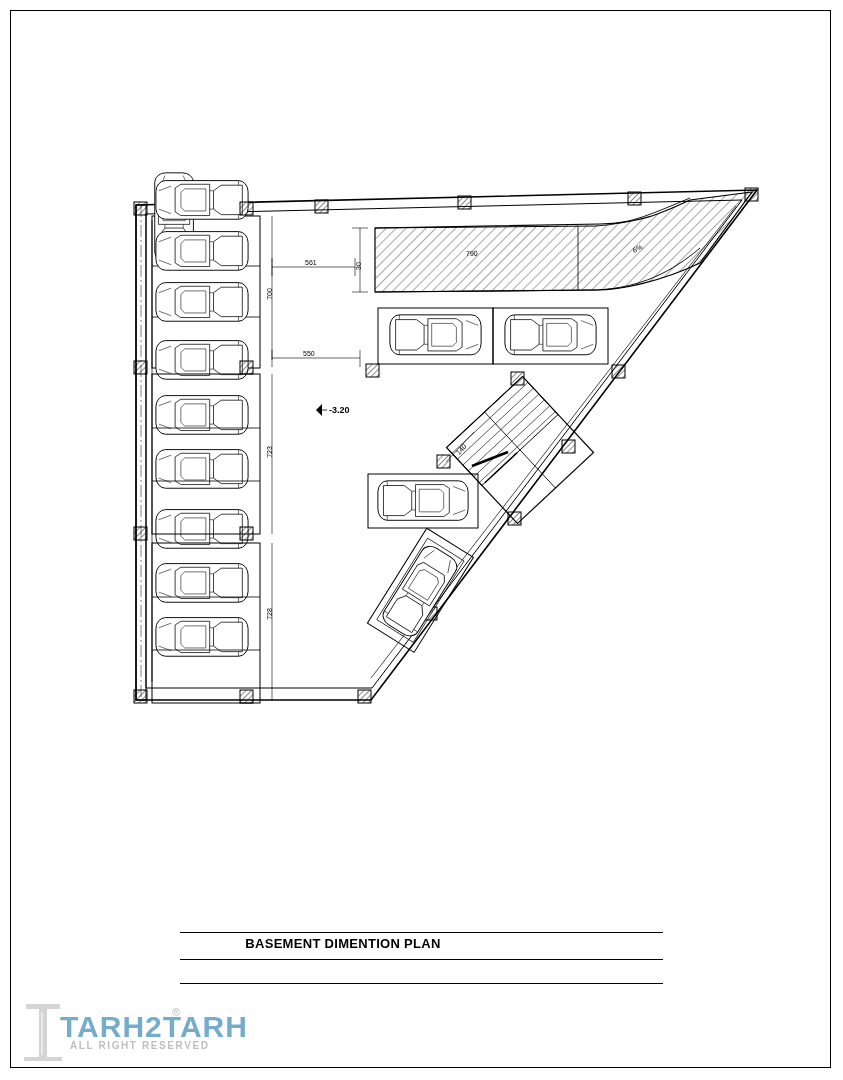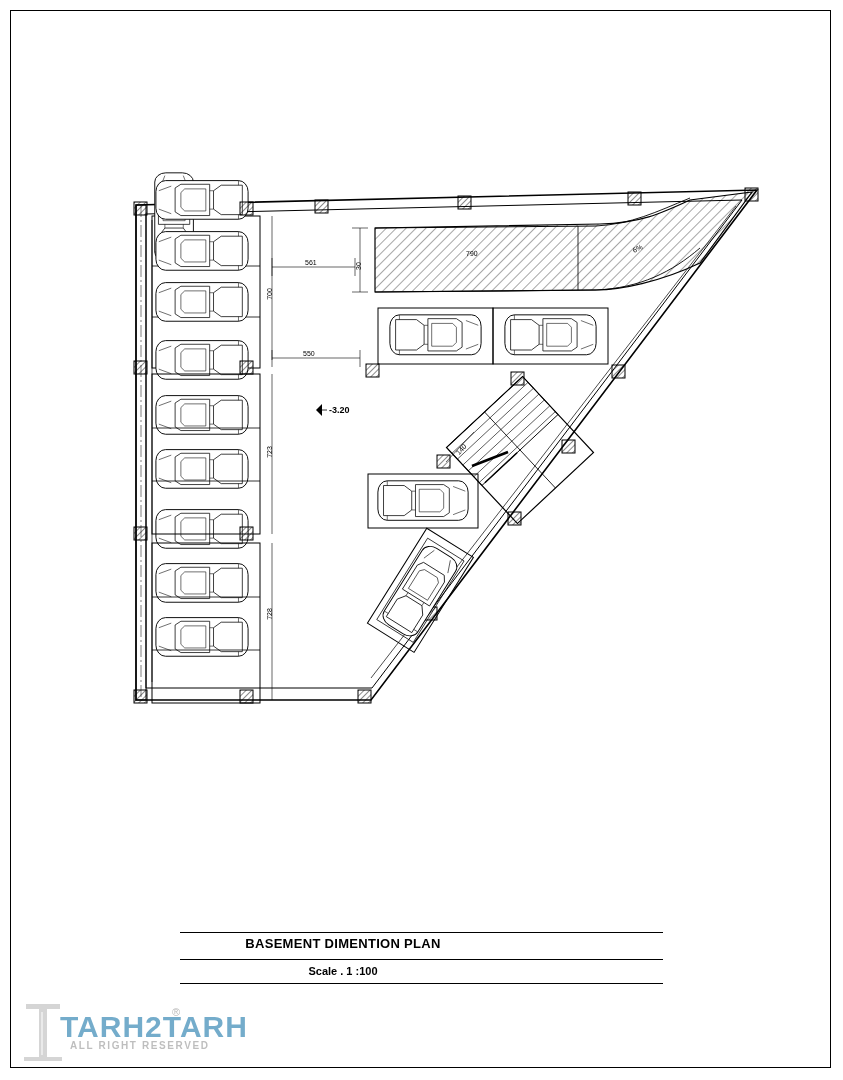--- a/index.html
+++ b/index.html
@@ -383,20 +383,19 @@
       <rect x="26" y="1004" width="34" height="5" fill="#8a8a8a"></rect>
       <rect x="39" y="1009" width="8" height="48" fill="#8a8a8a"></rect>
       <rect x="24" y="1057" width="38" height="4" fill="#8a8a8a"></rect>
       <line x1="42" y1="1012" x2="42" y2="1055" stroke="#ffffff" stroke-width="1"></line>
     </g>
   </svg>
 
   <div class="title-rule" id="title-rule-top"></div>
   <div class="title-block" id="plan-title">BASEMENT DIMENTION PLAN</div>
   <div class="title-rule" id="title-rule-mid"></div>
-  <div class="title-block" id="plan-scale">Scale . 1 :100</div>
   <div class="title-rule" id="title-rule-bottom"></div>
 
   <div id="wm-text-main">TARH2TARH</div>
   <div id="wm-reg">®</div>
   <div id="wm-text-sub">ALL RIGHT RESERVED</div>
 
 </div>
 
 </body></html>

